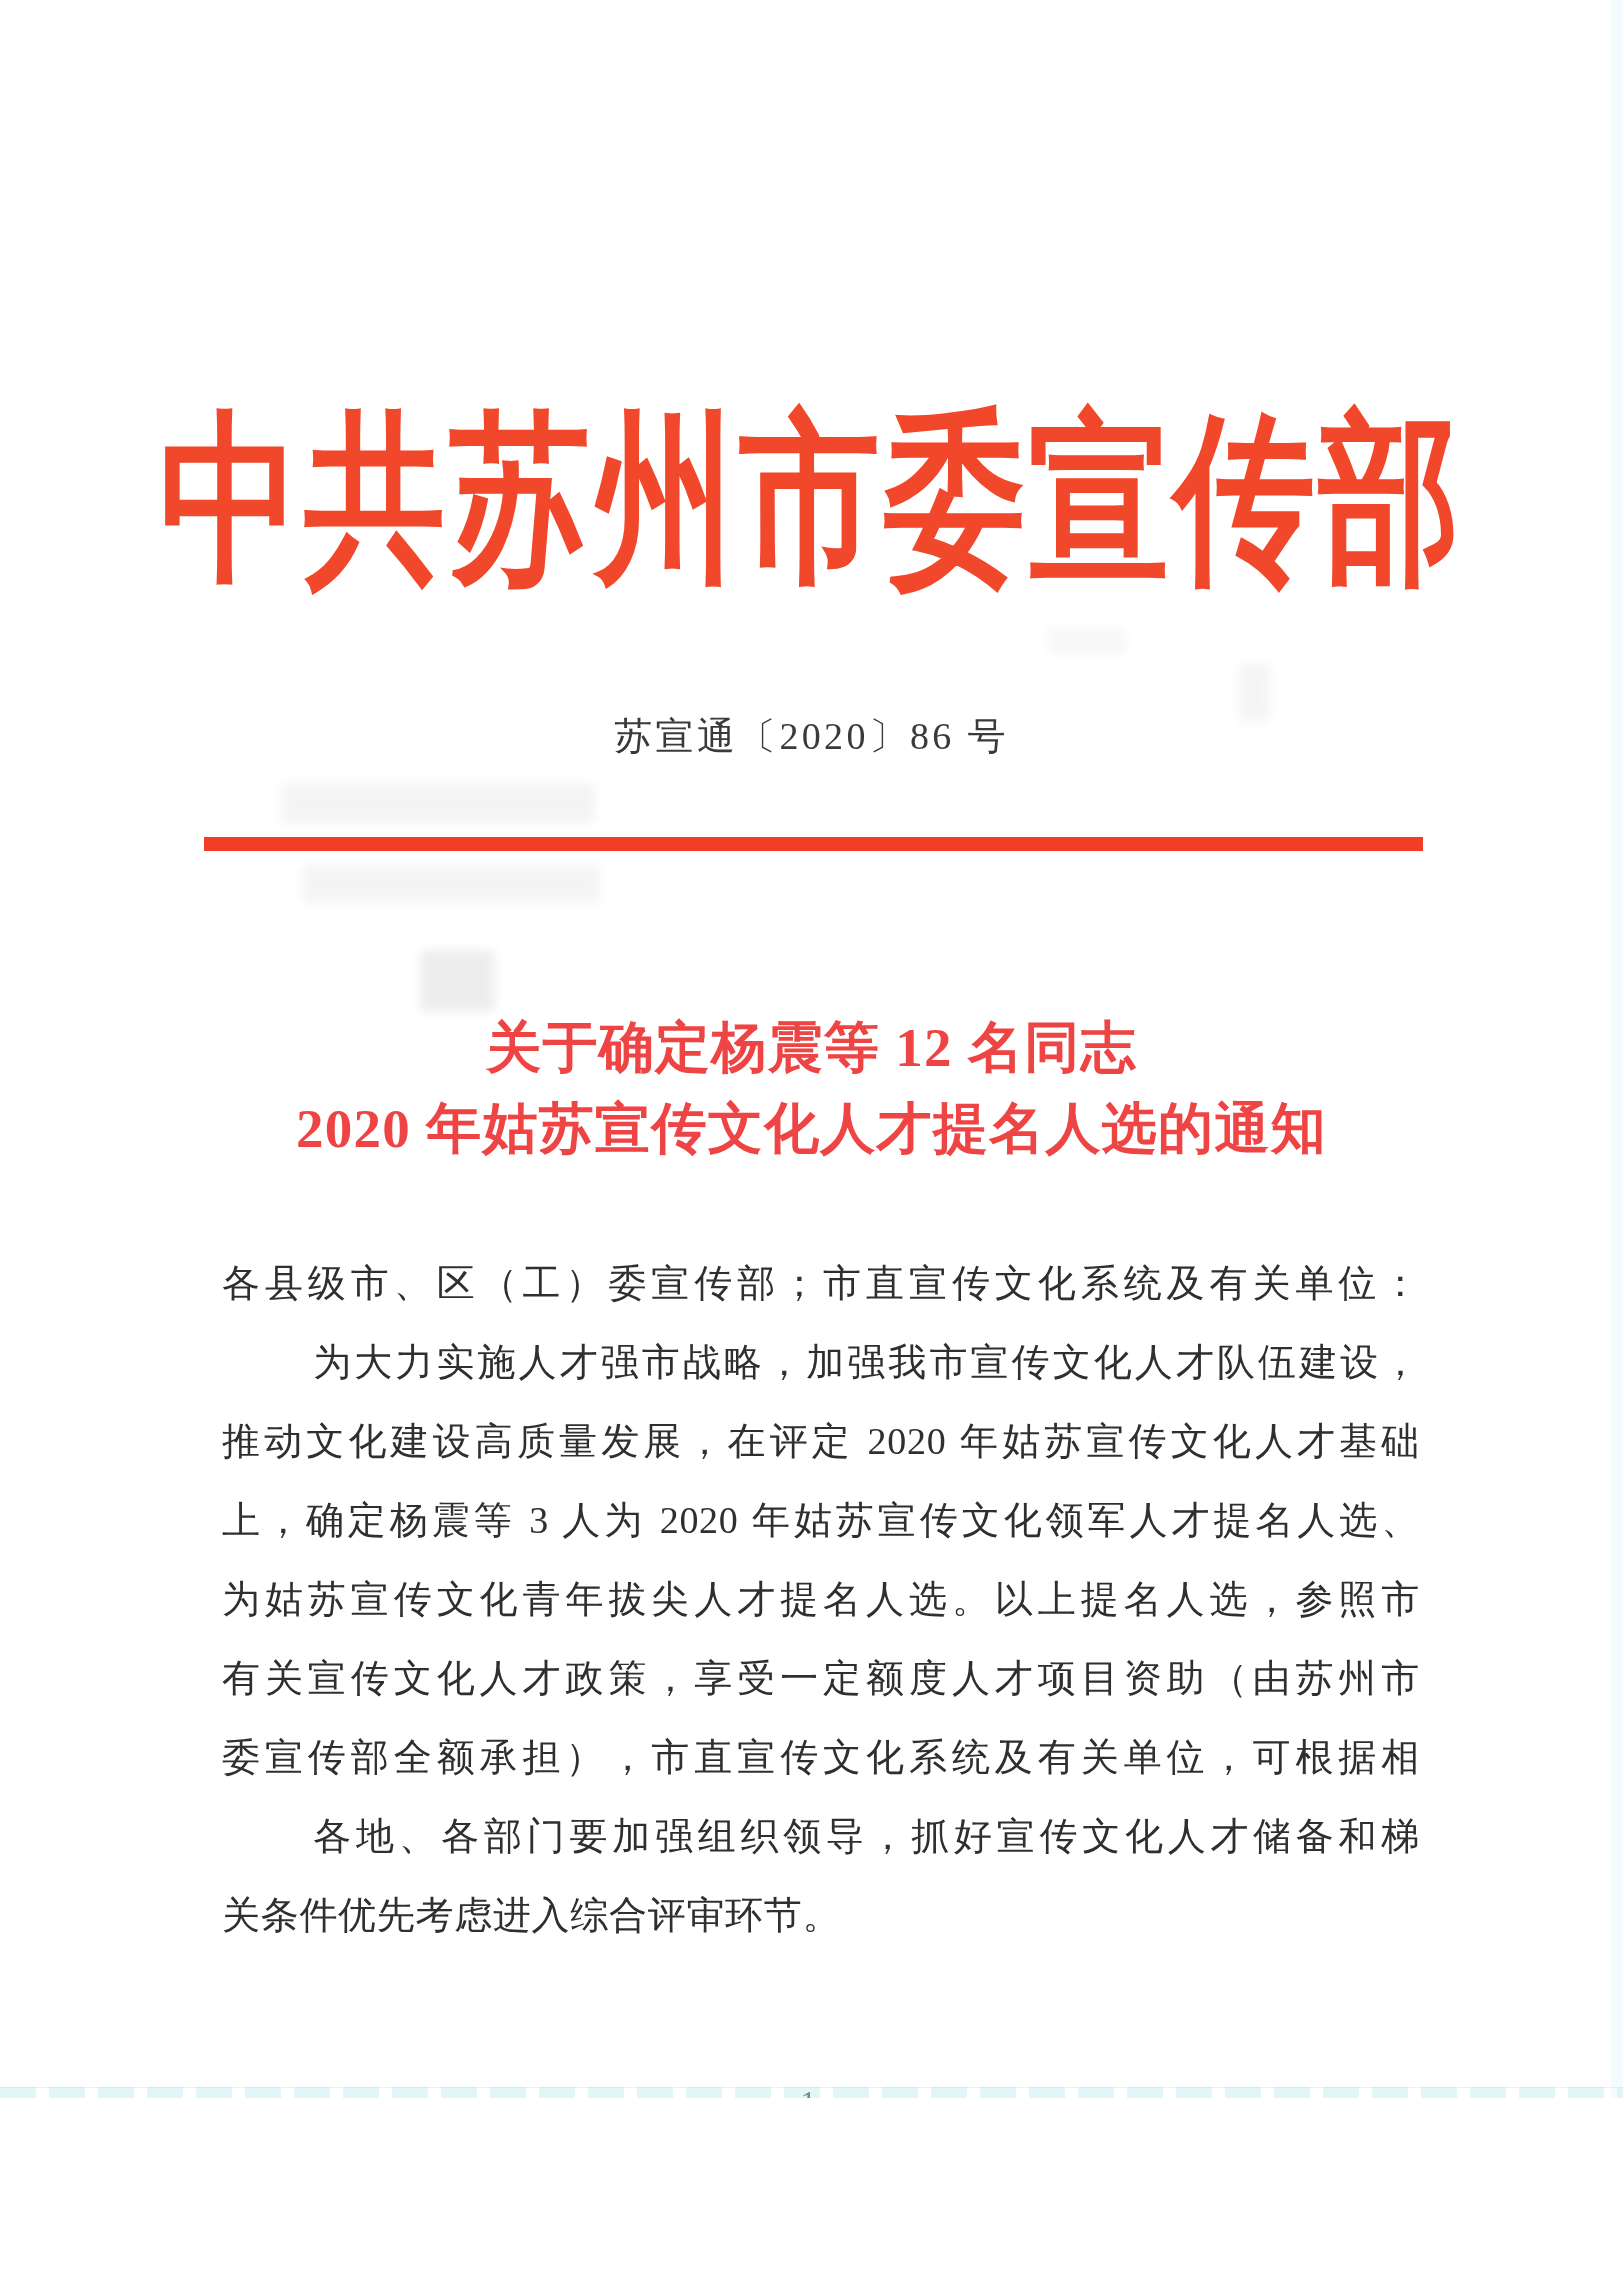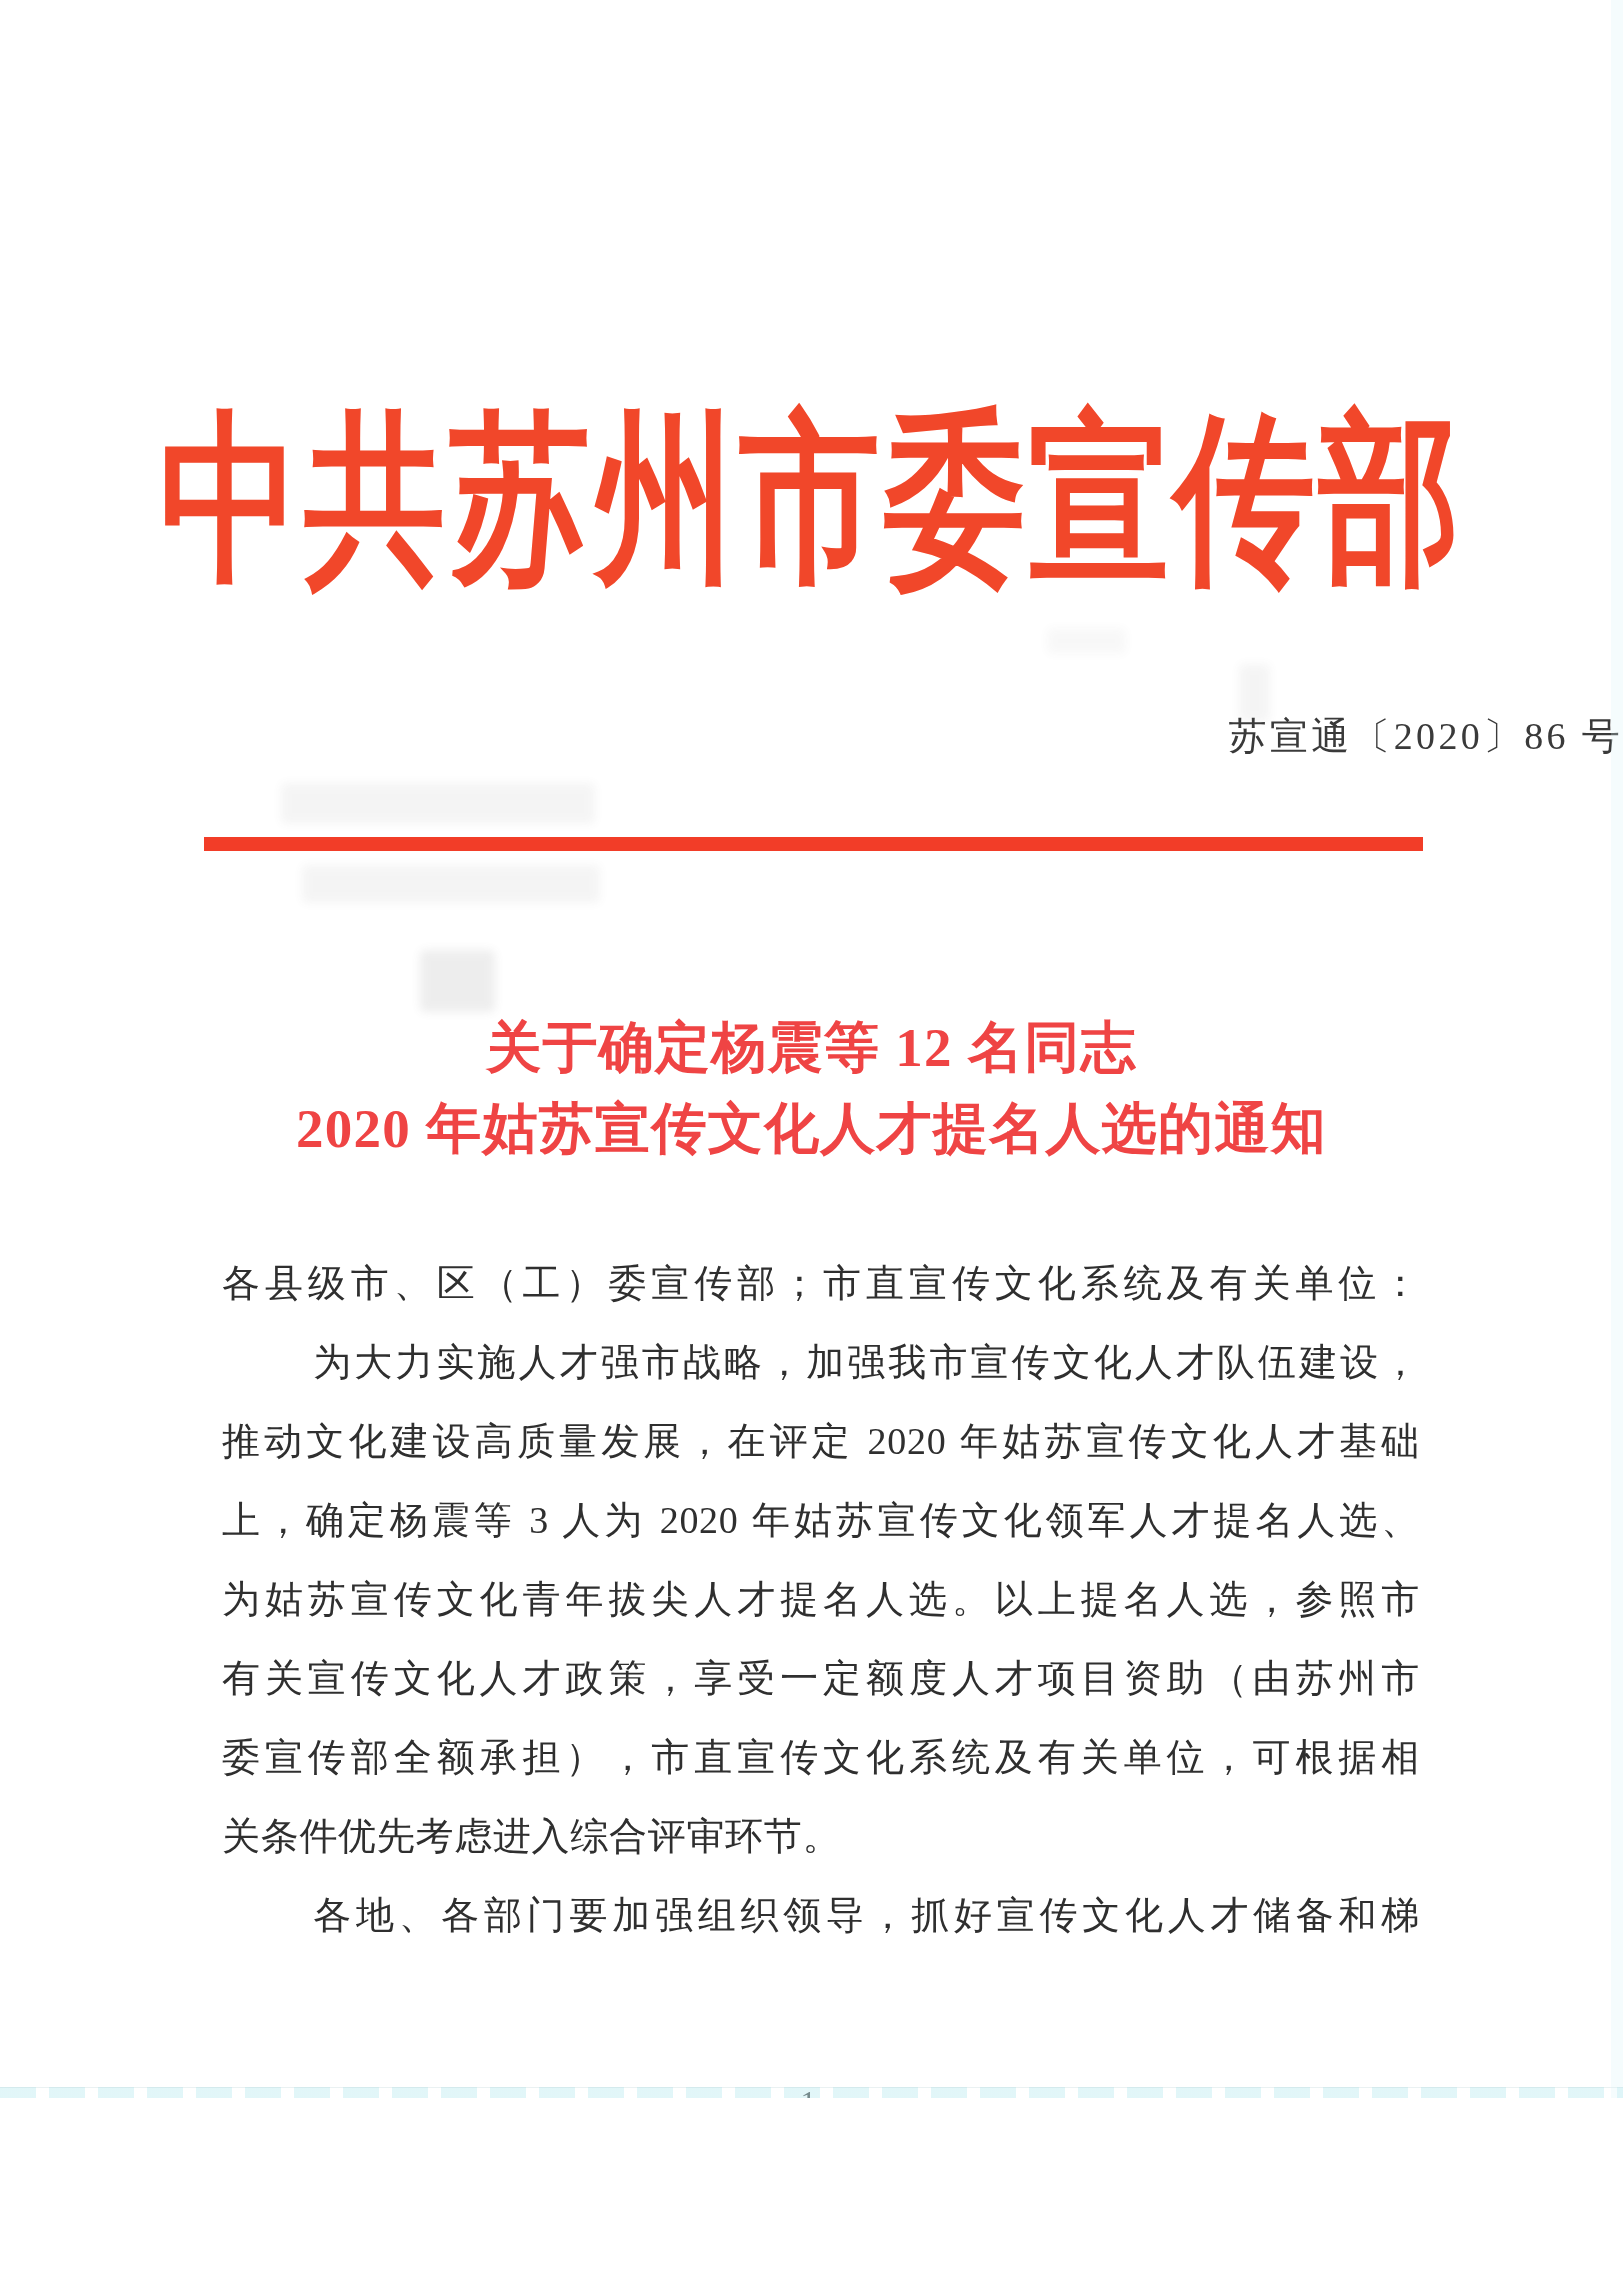--- a/index.html
+++ b/index.html
@@ -33,21 +33,21 @@
     transform-origin: center top;
     white-space: nowrap;
   }
 
   
   .doc-number {
     position: absolute;
     top: 713px;
     left: 0;
     width: 100%;
-    text-align: right;
+    text-align: center;
     font-size: 38px;
     line-height: 46px;
     letter-spacing: 3.3px;
     color: #3a3a3a;
   }
 
   
   .red-line {
     position: absolute;
     top: 837px;
@@ -164,22 +164,22 @@
   </div>
 
   <div class="body-block">
     <div class="body-line">各县级市、区（工）委宣传部；市直宣传文化系统及有关单位：</div>
     <div class="body-line indent">为大力实施人才强市战略，加强我市宣传文化人才队伍建设，</div>
     <div class="body-line">推动文化建设高质量发展，在评定 2020 年姑苏宣传文化人才基础</div>
     <div class="body-line">上，确定杨震等 3 人为 2020 年姑苏宣传文化领军人才提名人选、</div>
     <div class="body-line">为姑苏宣传文化青年拔尖人才提名人选。以上提名人选，参照市</div>
     <div class="body-line">有关宣传文化人才政策，享受一定额度人才项目资助（由苏州市</div>
     <div class="body-line">委宣传部全额承担），市直宣传文化系统及有关单位，可根据相</div>
+    <div class="body-line indent">各地、各部门要加强组织领导，抓好宣传文化人才储备和梯</div>
     <div class="body-line para-end">关条件优先考虑进入综合评审环节。</div>
-    <div class="body-line indent">各地、各部门要加强组织领导，抓好宣传文化人才储备和梯</div>
   </div>
 
   <div class="page-number">— 1 —</div>
 
   <div class="artifact a1"></div>
   <div class="artifact a2"></div>
   <div class="artifact a3"></div>
   <div class="artifact a4"></div>
   <div class="artifact a5"></div>
   <div class="edge-strip-bottom"></div>

